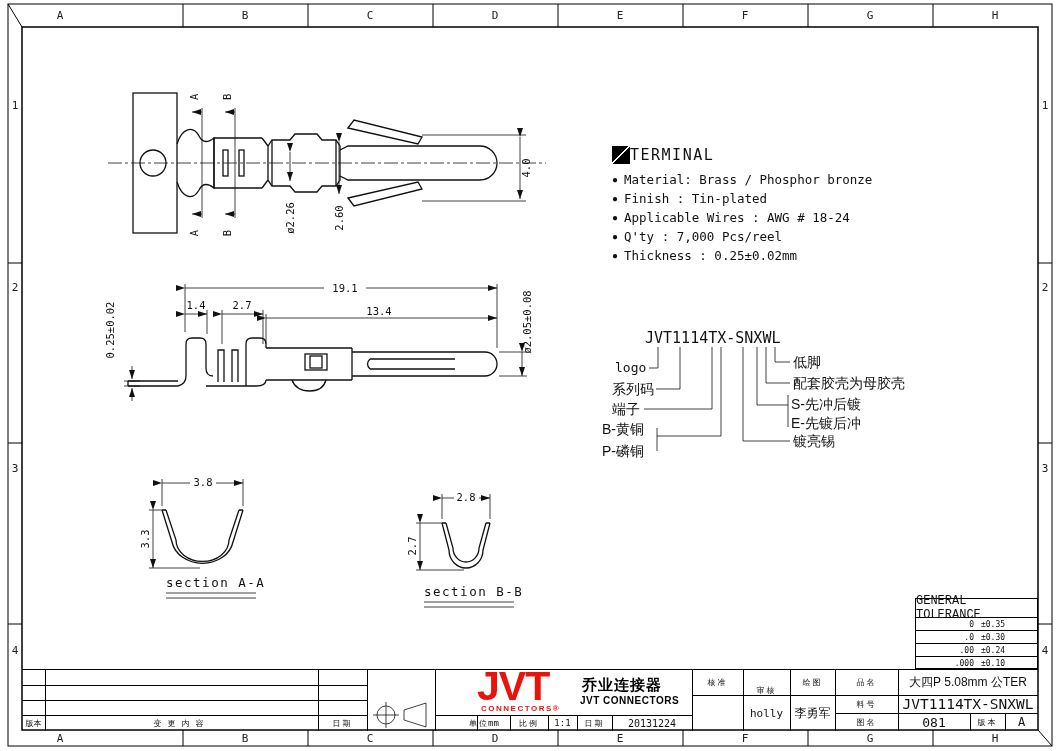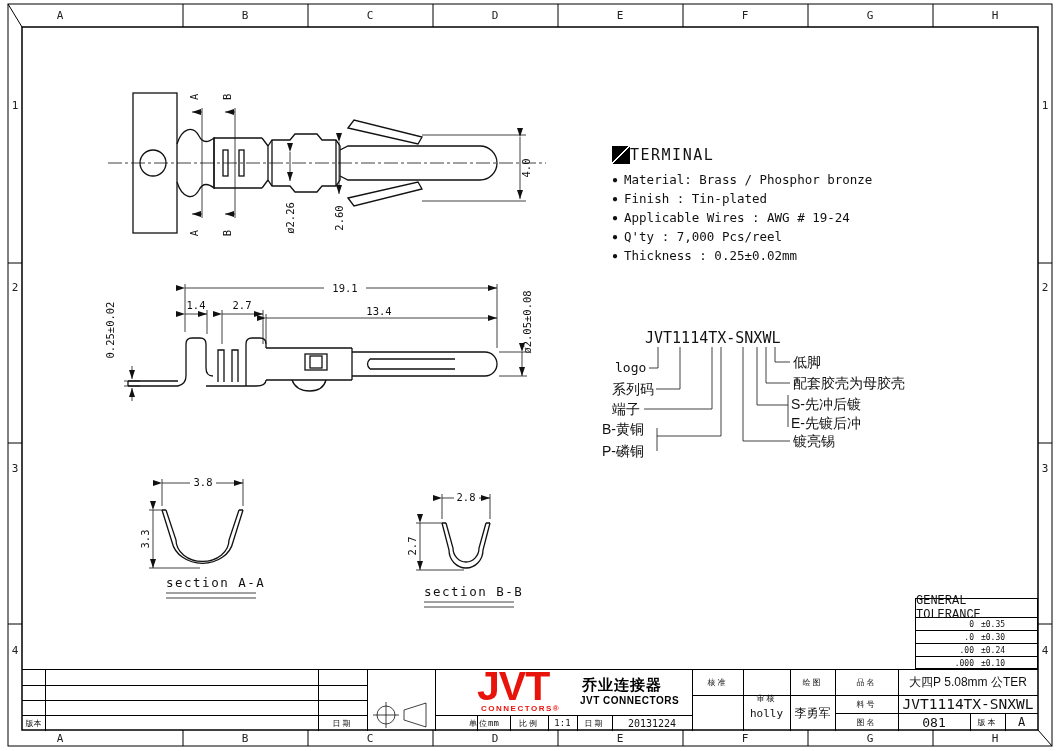--- a/index.html
+++ b/index.html
@@ -226,21 +226,21 @@
     <div class="it">
         <span class="blt">●</span>
         <span class="txt">Material: Brass / Phosphor bronze</span>
       </div>
     <div class="it">
         <span class="blt">●</span>
         <span class="txt">Finish : Tin-plated</span>
       </div>
     <div class="it">
         <span class="blt">●</span>
-        <span class="txt">Applicable Wires : AWG # 19-24</span>
+        <span class="txt">Applicable Wires : AWG # 18-24</span>
       </div>
     <div class="it">
         <span class="blt">●</span>
         <span class="txt">Q'ty : 7,000 Pcs/reel</span>
       </div>
     <div class="it">
         <span class="blt">●</span>
         <span class="txt">Thickness : 0.25±0.02mm</span>
       </div>
   </div>
@@ -292,20 +292,21 @@
   <div id="tb">
 
     <div class="hl" style="left:0;top:15px;width:345px"></div>
     <div class="hl" style="left:0;top:30px;width:345px"></div>
     <div class="hl" style="left:0;top:45px;width:345px"></div>
     <div class="vl" style="left:23px;top:0;height:61px"></div>
     <div class="vl" style="left:296px;top:0;height:61px"></div>
     <div class="vl" style="left:345px;top:0;height:61px"></div>
     <div class="vl" style="left:413px;top:0;height:61px"></div>
     <div class="cell lbl" style="left:0;top:45px;width:23px;height:16px;letter-spacing:0">版本</div>
+    <div class="cell lbl" style="left:23px;top:45px;width:273px;height:16px;letter-spacing:6px">变更内容</div>
     <div class="cell lbl" style="left:296px;top:45px;width:49px;height:16px">日期</div>
 
     <svg style="left:350px;top:30px" width="60" height="30" viewBox="0 0 60 30">
       <circle cx="14" cy="15" r="9" class="thin"></circle>
       <path class="thin" d="M14,2 V28 M1,15 H27"></path>
       <path class="thin" d="M54,3 L54,27 L32,20 L32,10 Z"></path>
     </svg>
 
     <div id="logo-jvt" style="color: rgb(232, 20, 12);">JVT</div>
     <div id="logo-sub" style="color: rgb(232, 20, 12);">CONNECTORS®</div>
@@ -327,21 +328,21 @@
 
     <div class="hl" style="left:670px;top:25px;width:346px"></div>
     <div class="hl" style="left:813px;top:43px;width:203px"></div>
     <div class="vl" style="left:721px;top:0;height:61px"></div>
     <div class="vl" style="left:768px;top:0;height:61px"></div>
     <div class="vl" style="left:813px;top:0;height:61px"></div>
     <div class="vl" style="left:876px;top:0;height:61px"></div>
     <div class="vl" style="left:948px;top:43px;height:18px"></div>
     <div class="vl" style="left:983px;top:43px;height:18px"></div>
     <div class="cell lbl" style="left:670px;top:0;width:51px;height:25px">核准</div>
-    <div class="cell lbl" style="left:721px;top:16px;width:47px;height:25px">审核</div>
+    <div class="cell lbl" style="left:721px;top:8px;width:47px;height:25px">审核</div>
     <div class="cell lbl" style="left:768px;top:0;width:45px;height:25px">绘图</div>
     <div class="cell lbl" style="left:813px;top:0;width:63px;height:25px">品名</div>
     <div class="cell" style="left:876px;top:0;width:140px;height:25px;font-size:12px">大四P 5.08mm 公TER</div>
     <div class="cell mono" style="left:721px;top:25px;width:47px;height:36px;font-size:11px">holly</div>
     <div class="cell" style="left:768px;top:25px;width:45px;height:36px;font-size:12px">李勇军</div>
     <div class="cell lbl" style="left:813px;top:25px;width:63px;height:18px">料号</div>
     <div class="cell mono" style="left:876px;top:25px;width:140px;height:18px;font-size:14.5px">JVT1114TX-SNXWL</div>
     <div class="cell lbl" style="left:813px;top:43px;width:63px;height:18px">图名</div>
     <div class="cell mono" style="left:876px;top:43px;width:72px;height:18px;font-size:13px">081</div>
     <div class="cell lbl" style="left:948px;top:43px;width:35px;height:18px">版本</div>

